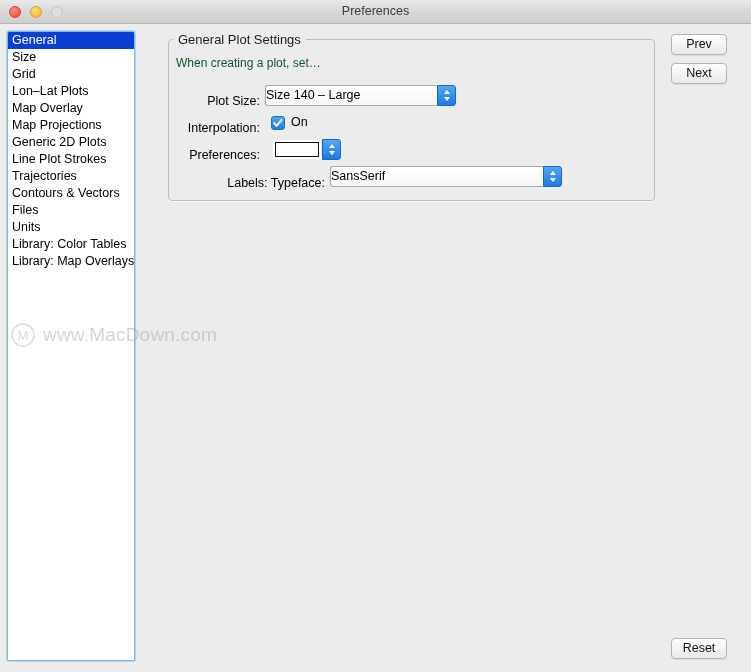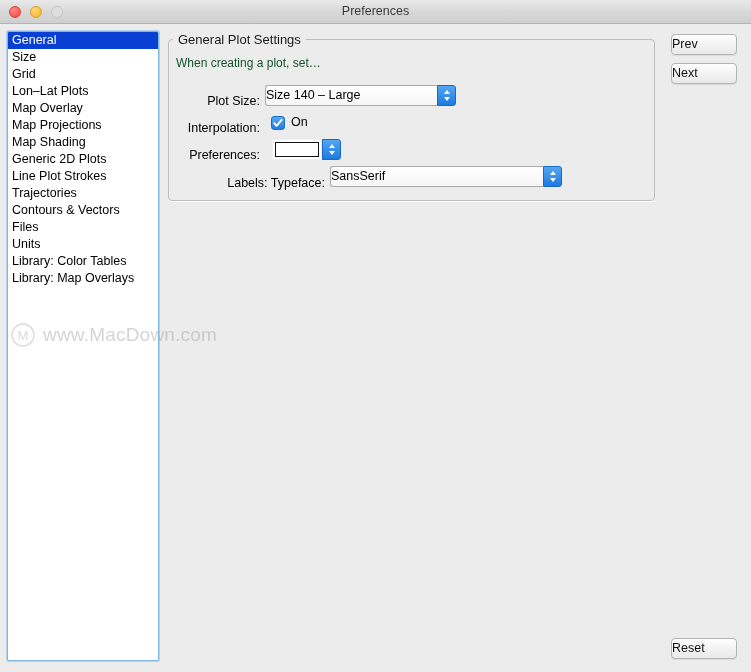--- a/index.html
+++ b/index.html
@@ -48,21 +48,21 @@
   }
   #tl-close  { left: 9px;  background: radial-gradient(circle at 35% 30%, #ff8a80, #f5534a 75%); border: 1px solid #d8403c; }
   #tl-min    { left: 30px; background: radial-gradient(circle at 35% 30%, #ffd97a, #f7bc34 75%); border: 1px solid #d9a026; }
   #tl-zoom   { left: 51px; background: #dedede; border: 1px solid #c6c6c6; }
 
   
   #sidebar-wrap {
     position: absolute;
     left: 7px;
     top: 31px;
-    width: 152px;
+    width: 128px;
     height: 630px;
     box-sizing: border-box;
     border: 1px solid #7fb8e0;
     border-radius: 2px;
     background: #ffffff;
     box-shadow: 0 0 0 1px rgba(120,180,225,0.45);
     overflow: hidden;
   }
   #sidebar-list {
     position: absolute;
@@ -228,24 +228,24 @@
     position: absolute;
     left: 291px;
     top: 115px;
     font-size: 12.5px;
     color: #000000;
   }
 
   
   .pushbutton {
     position: absolute;
-    width: 66px;
+    width: 56px;
     height: 21px;
     line-height: 19px;
-    text-align: left;
+    text-align: center;
     font-size: 12.5px;
     color: #121212;
     background: linear-gradient(to bottom, #ffffff, #f2f2f2 55%, #e9e9e9);
     border: 1px solid #b3b3b3;
     border-radius: 4px;
     box-sizing: border-box;
     box-shadow: 0 1px 1px rgba(0,0,0,0.07);
   }
   #btn-prev  { left: 671px; top: 34px; }
   #btn-next  { left: 671px; top: 63px; }
@@ -281,21 +281,20 @@
   </div>
 
   <div id="sidebar-wrap">
     <div id="sidebar-list">
         <div class="side-item selected">General</div>
         <div class="side-item">Size</div>
         <div class="side-item">Grid</div>
         <div class="side-item">Lon–Lat Plots</div>
         <div class="side-item">Map Overlay</div>
         <div class="side-item">Map Projections</div>
-        <div class="side-item">Map Shading</div>
         <div class="side-item">Generic 2D Plots</div>
         <div class="side-item">Line Plot Strokes</div>
         <div class="side-item">Trajectories</div>
         <div class="side-item">Contours &amp; Vectors</div>
         <div class="side-item">Files</div>
         <div class="side-item">Units</div>
         <div class="side-item">Library: Color Tables</div>
         <div class="side-item">Library: Map Overlays</div>
       </div>
   </div>

